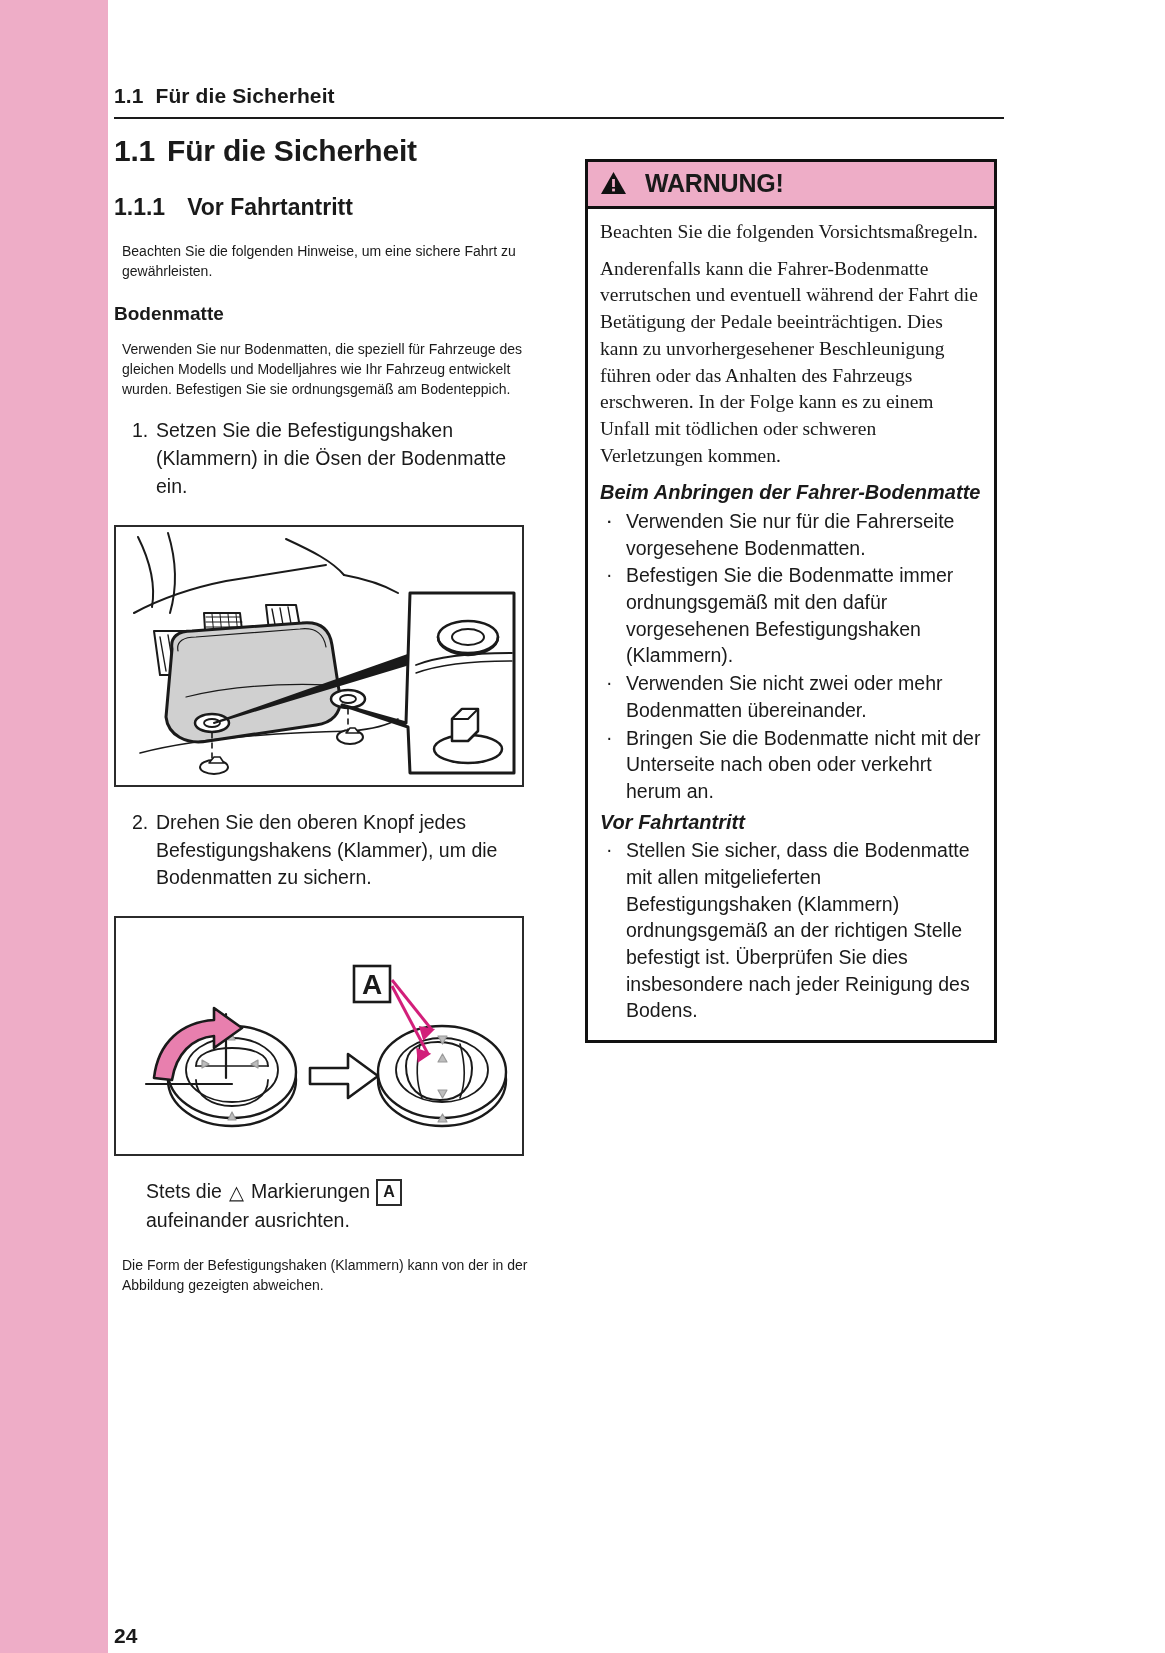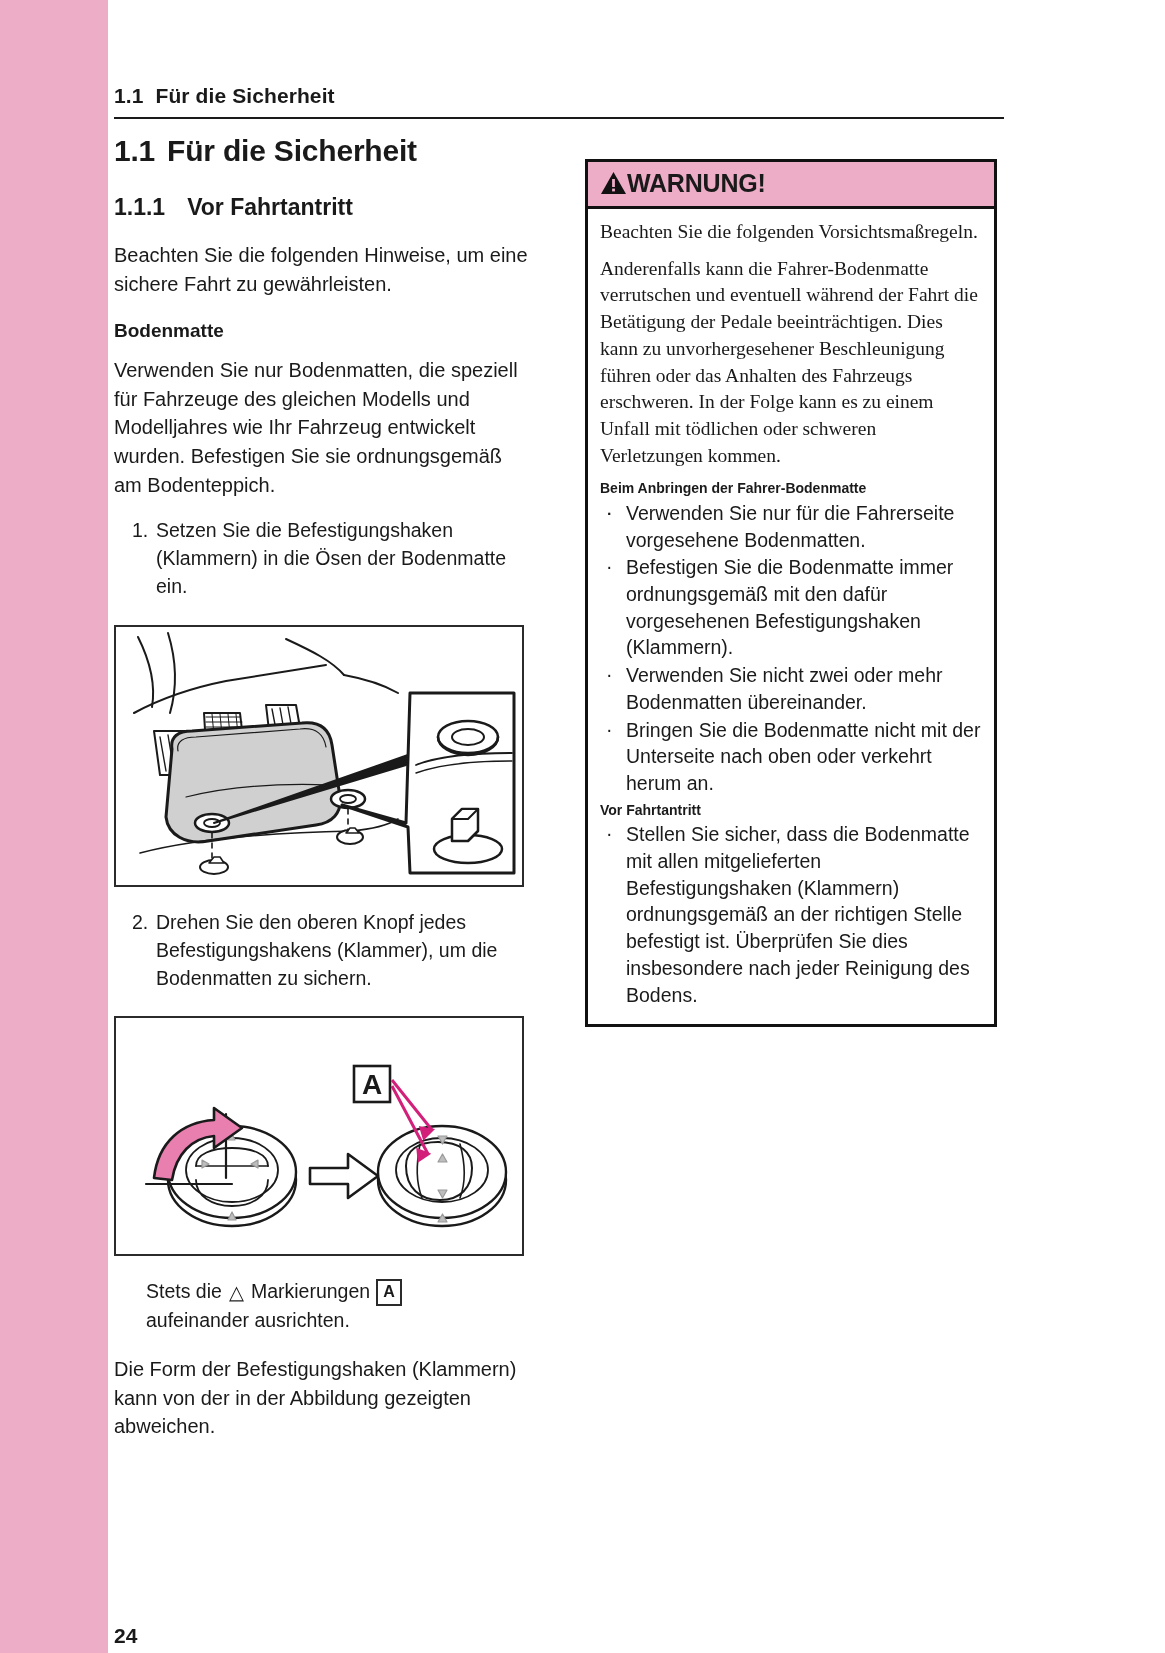--- a/index.html
+++ b/index.html
@@ -77,23 +77,23 @@
   }
   h2.section-title .num { margin-right: 22px; }
 
   h3.sub-heading {
     font-size: 19px;
     font-weight: bold;
     margin: 22px 0 14px 0;
   }
 
   p.body-text {
-    font-size: 20px;
+    font-size: 14px;
     line-height: 1.43;
-    margin: 0 0 18px 0;
+    margin: 0 0 18px 8px;
   }
 
   ol.steps {
     margin: 0 0 0 0;
     padding: 0;
     list-style: none;
   }
   ol.steps li {
     font-size: 19.5px;
     line-height: 1.43;
@@ -151,36 +151,37 @@
     background: #eeadc7;
     border-bottom: 3px solid #111111;
     display: flex;
     align-items: center;
     padding: 7px 10px 8px 12px;
   }
   .warning-header .w-title {
     font-size: 25px;
     font-weight: bold;
     letter-spacing: -.2px;
-    margin-left: 0;
+    margin-left: 18px;
   }
   .warning-body {
     padding: 10px 11px 14px 12px;
   }
   .warning-body p {
     font-size: 19.5px;
     line-height: 1.37;
     margin: 0 0 10px 0;
     font-family: Liberation Serif, serif;
   }
   .warning-body h4 {
-    font-size: 14px;
+    font-size: 20px;
     font-weight: bold;
     line-height: 1.33;
     margin: 4px 0 2px 0;
+    font-style: italic;
   }
   ul.w-list {
     list-style: none;
     margin: 0 0 2px 0;
     padding: 0;
   }
   ul.w-list li {
     font-size: 19.5px;
     line-height: 1.37;
     position: relative;

